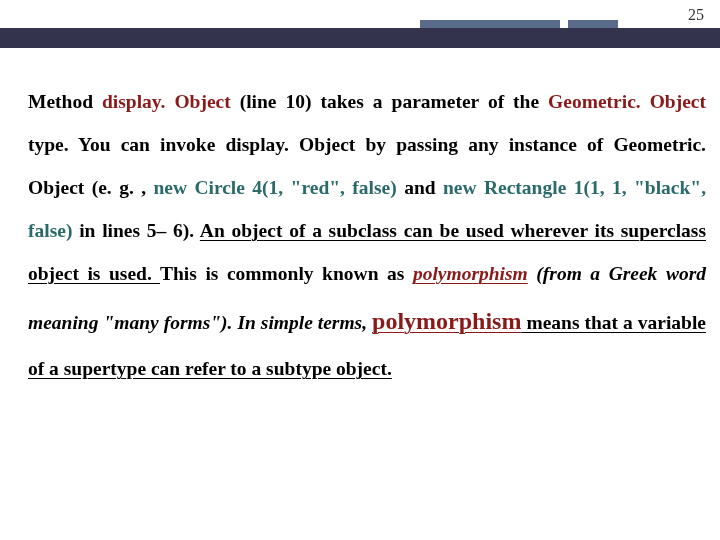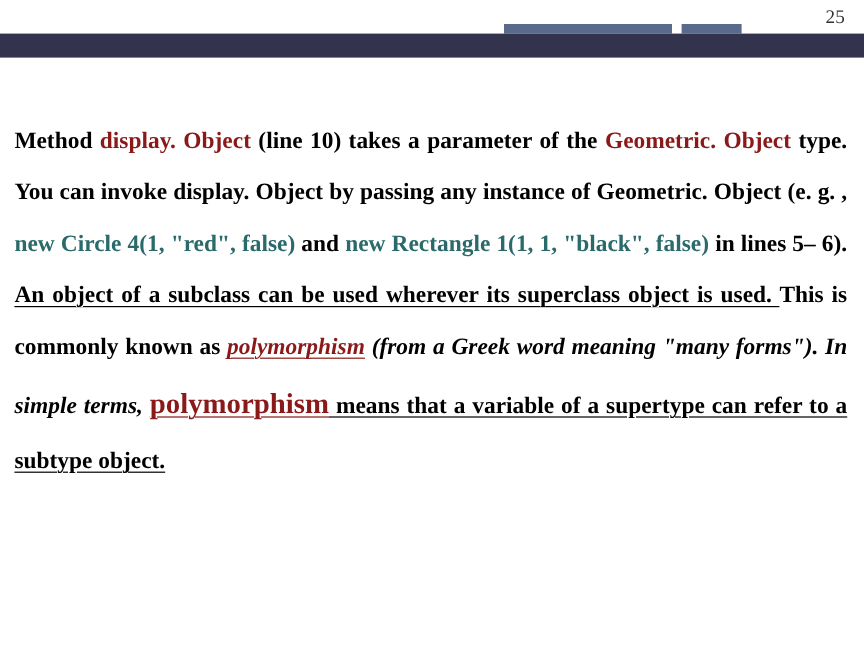--- a/index.html
+++ b/index.html
@@ -35,27 +35,26 @@
   }
   .accent-seg {
     position: absolute;
     top: 20px;
     height: 8px;
     background: #5a6a8a;
   }
   .accent1 { left: 420px; width: 140px; }
   .accent2 { left: 568px; width: 50px; }
   .content {
-    padding: 18px 14px 0 12px;
+    padding: 18px 14px 0 28px;
     font-size: 19.5px;
     line-height: 2.2;
     text-align: justify;
     font-weight: bold;
     color: #000;
-    margin-top: 16px;
   }
   .content span { font-weight: bold; }
   .red { color: #8a1a1a; }
   .teal { color: #2a6a6a; }
   .u { text-decoration: underline; text-decoration-thickness: 1px; text-underline-offset: 3px; }
   .poly-big {
     font-family: Georgia, serif;
     font-size: 24px;
     color: #8a1a1a;
     text-decoration: underline;

